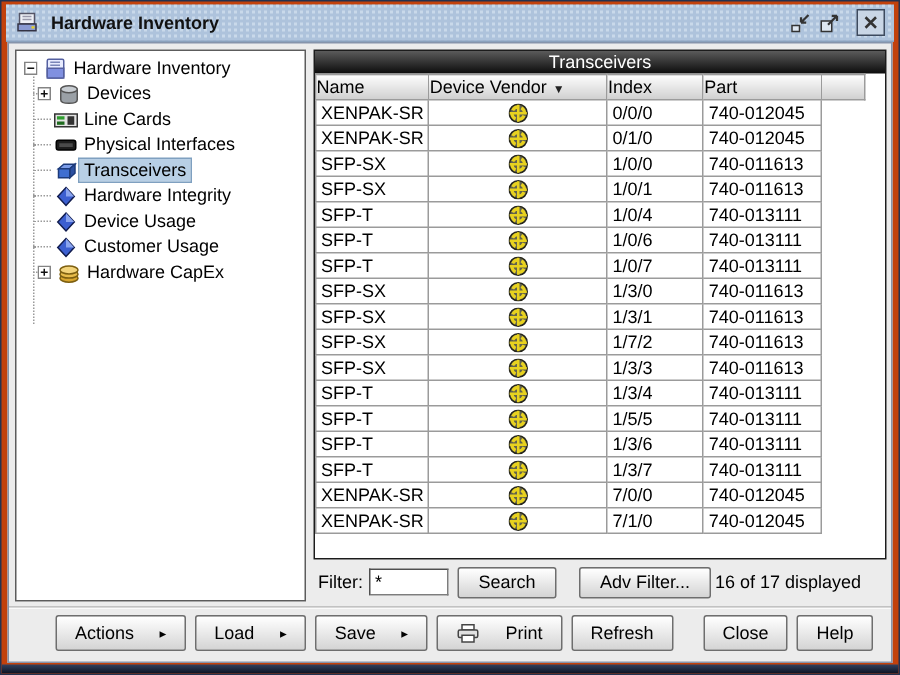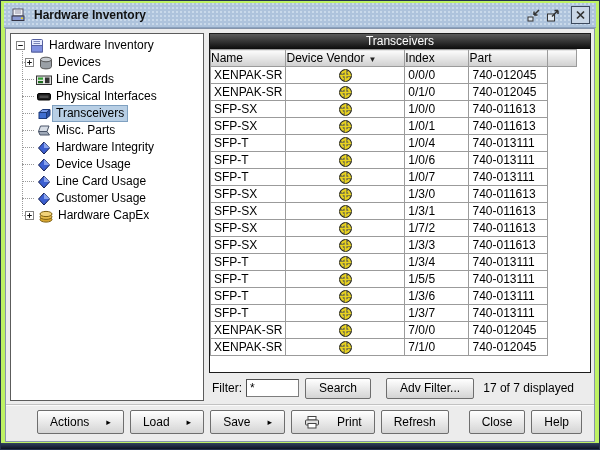--- a/index.html
+++ b/index.html
@@ -1,19 +1,19 @@
 <!DOCTYPE html>
 <html><head>
 <meta charset="utf-8">
 <style>
   html,body{margin:0;padding:0;background:#fff;}
   *{box-sizing:border-box;}
   body{font-family:"Liberation Sans","DejaVu Sans",sans-serif;font-size:12px;color:#000;}
 
-  .window{position:relative;width:600px;height:450px;background:#bef264;border:1px solid #24324f;overflow:hidden;}
+  .window{position:relative;width:600px;height:450px;background:#c2410c;border:1px solid #24324f;overflow:hidden;}
   .bottom-frame{position:absolute;left:0;right:0;bottom:0;height:6px;background:linear-gradient(180deg,#31415f,#0c1322);}
 
   
   .titlebar{position:absolute;top:2px;left:3px;right:3px;height:25px;display:flex;align-items:center;
     background-color:#aec3dc;
     background-image:radial-gradient(circle at 1px 1px,#c9d9ea 1px,transparent 1.3px);
     background-size:4px 4px;border-bottom:1px solid #8ba2bd;padding:0 6px;}
   .title-icon{width:17px;height:16px;margin-right:7px;display:inline-flex;}
   .title-text{font-weight:bold;color:#111;}
   .controls{margin-left:auto;display:flex;align-items:center;}
@@ -167,55 +167,35 @@
                 <path d="M10.5 6.5 L14 3.5 V9.5 L10.5 12.5 Z" fill="#2b4fa0" stroke="#1c3a7a"></path>
                 <rect x="3" y="6.5" width="7.5" height="6" fill="#3f6ed0" stroke="#1c3a7a"></rect>
               </svg>
             </span>
             <span class="tlabel selected">Transceivers</span>
           </div>
           <div class="tree-row child">
             <span class="hline"></span>
             <span class="ticon">
               <svg width="16" height="16" viewBox="0 0 16 16">
-                <path d="M4.5 3 H13 L11 8.5 H2.5 Z" fill="#d7dde6" stroke="#4a5568"></path>
-                <path d="M2.5 8.5 H11 L13.5 12 H4 Z" fill="#9fa9b8" stroke="#4a5568"></path>
-              </svg>
-            </span>
-            <span class="tlabel">Misc. Parts</span>
-          </div>
-          <div class="tree-row child">
-            <span class="hline"></span>
-            <span class="ticon">
-              <svg width="16" height="16" viewBox="0 0 16 16">
                 <path d="M8 2 L13.5 8 L8 14 L2.5 8 Z" fill="#3c5fd0" stroke="#111c4e"></path>
                 <path d="M8 2 L13.5 8 L8 8 Z" fill="#8aa4ee"></path>
               </svg>
             </span>
             <span class="tlabel">Hardware Integrity</span>
           </div>
           <div class="tree-row child">
             <span class="hline"></span>
             <span class="ticon">
               <svg width="16" height="16" viewBox="0 0 16 16">
                 <path d="M8 2 L13.5 8 L8 14 L2.5 8 Z" fill="#3c5fd0" stroke="#111c4e"></path>
                 <path d="M8 2 L13.5 8 L8 8 Z" fill="#8aa4ee"></path>
               </svg>
             </span>
             <span class="tlabel">Device Usage</span>
-          </div>
-          <div class="tree-row child">
-            <span class="hline"></span>
-            <span class="ticon">
-              <svg width="16" height="16" viewBox="0 0 16 16">
-                <path d="M8 2 L13.5 8 L8 14 L2.5 8 Z" fill="#3c5fd0" stroke="#111c4e"></path>
-                <path d="M8 2 L13.5 8 L8 8 Z" fill="#8aa4ee"></path>
-              </svg>
-            </span>
-            <span class="tlabel">Line Card Usage</span>
           </div>
           <div class="tree-row child">
             <span class="hline"></span>
             <span class="ticon">
               <svg width="16" height="16" viewBox="0 0 16 16">
                 <path d="M8 2 L13.5 8 L8 14 L2.5 8 Z" fill="#3c5fd0" stroke="#111c4e"></path>
                 <path d="M8 2 L13.5 8 L8 8 Z" fill="#8aa4ee"></path>
               </svg>
             </span>
             <span class="tlabel">Customer Usage</span>
@@ -476,21 +456,21 @@
                 <td class="c4"></td>
               </tr>
             </tbody>
         </table>
       </div>
       <div class="filter-bar">
         <span class="filter-label">Filter:</span>
         <input class="filter-input" type="text" value="*" style="">
         <button class="sbtn btn-search">Search</button>
         <button class="sbtn btn-adv">Adv Filter...</button>
-        <span class="status">17 of 7 displayed</span>
+        <span class="status">16 of 17 displayed</span>
       </div>
     </div>
 
     <div class="toolbar">
       <button class="tbtn">
           <span>Actions</span>
           <span class="menu-arrow">▸</span>
         </button>
       <button class="tbtn">
           <span>Load</span>

